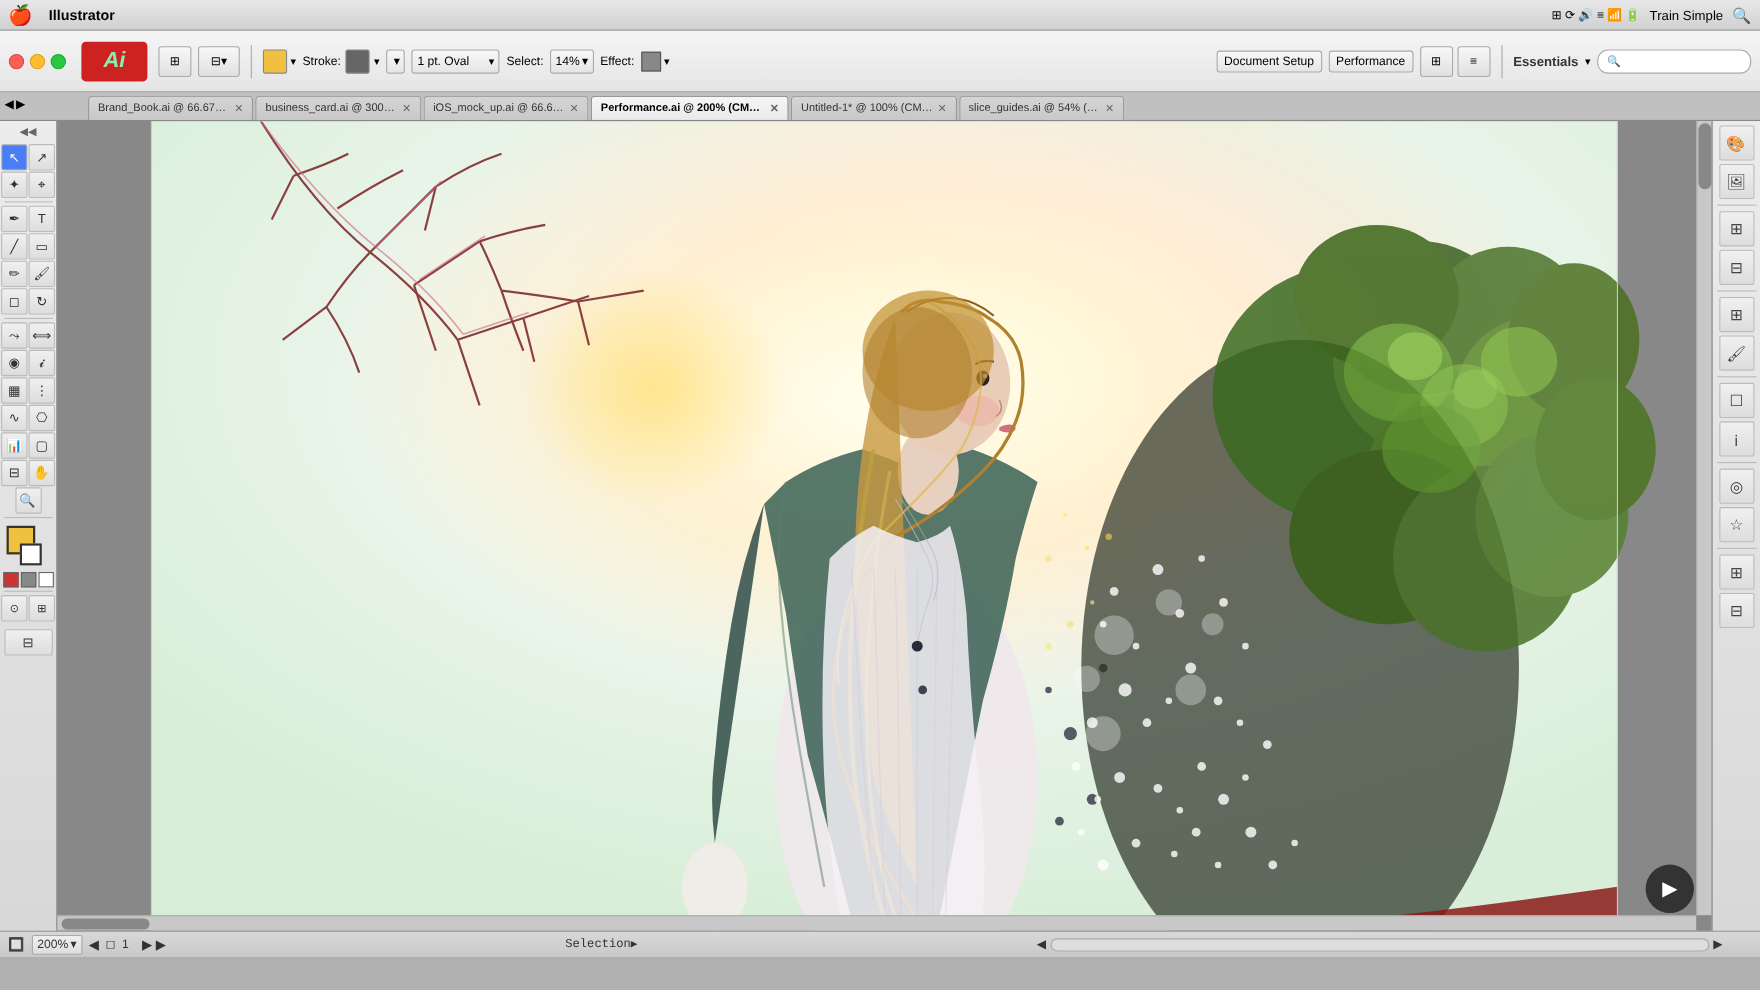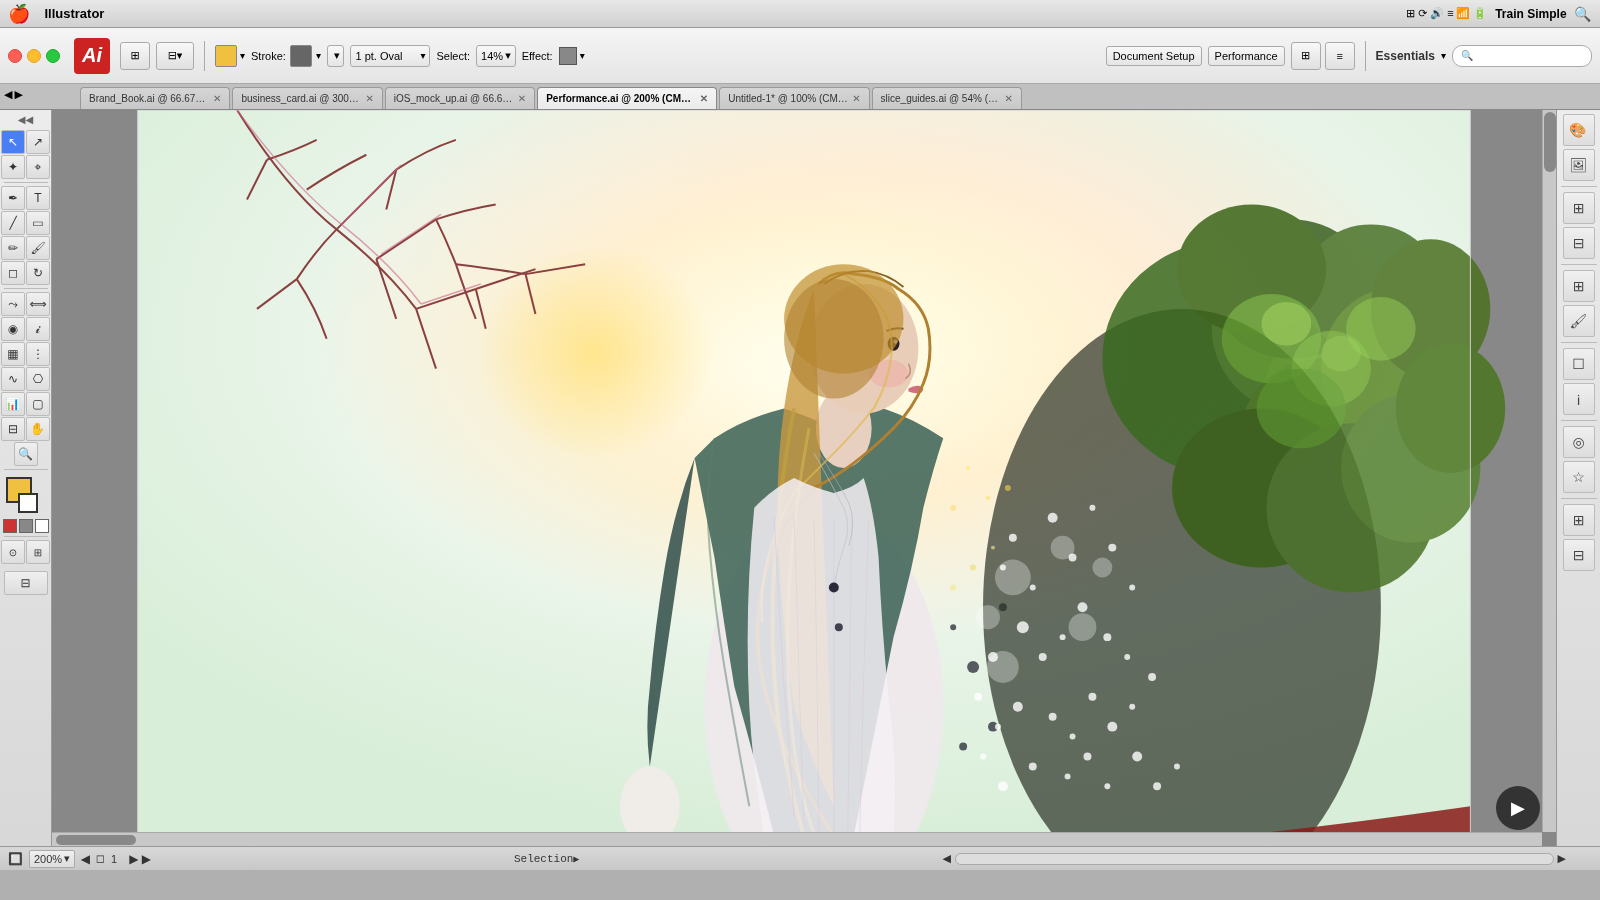--- a/index.html
+++ b/index.html
@@ -11,37 +11,37 @@
       background: linear-gradient(to bottom, #e8e8e8, #d0d0d0);
       display: flex; align-items: center;
       border-bottom: 1px solid #999;
       font-size: 13px; color: #000;
       padding: 0 8px;
       user-select: none;
     }
     #menubar .menu-items { display: flex; gap: 4px; }
     #menubar .menu-item { padding: 2px 8px; border-radius: 3px; cursor: pointer; white-space: nowrap; }
     #menubar .right-items { margin-left: auto; display: flex; align-items: center; gap: 8px; font-size: 12px; }
-    #menubar .right-items .train-simple { font-weight: bold; }
+    #menubar .right-items .train-simple { font-weight: normal; }
 
     
     #toolbar {
       width: 100%; height: 56px;
       background: linear-gradient(to bottom, #f5f5f5, #e5e5e5);
       border-bottom: 1px solid #aaa;
       display: flex; align-items: center;
       padding: 0 8px; gap: 6px;
       font-size: 11px;
     }
     .toolbar-logo {
-      width: 36px; height: 36px;
+      width: 60px; height: 36px;
       background: #cc2222;
       border-radius: 4px;
       display: flex; align-items: center; justify-content: center;
-      color: #ffffff; font-weight: bold; font-size: 20px; font-style: italic;
+      color: #86efac; font-weight: bold; font-size: 20px; font-style: italic;
       margin-right: 4px;
     }
     .toolbar-btn {
       width: 30px; height: 28px;
       background: linear-gradient(to bottom, #f8f8f8, #e0e0e0);
       border: 1px solid #aaa; border-radius: 3px;
       display: flex; align-items: center; justify-content: center;
       cursor: pointer; font-size: 11px;
     }
     .toolbar-sep { width: 1px; height: 30px; background: #aaa; margin: 0 4px; }

